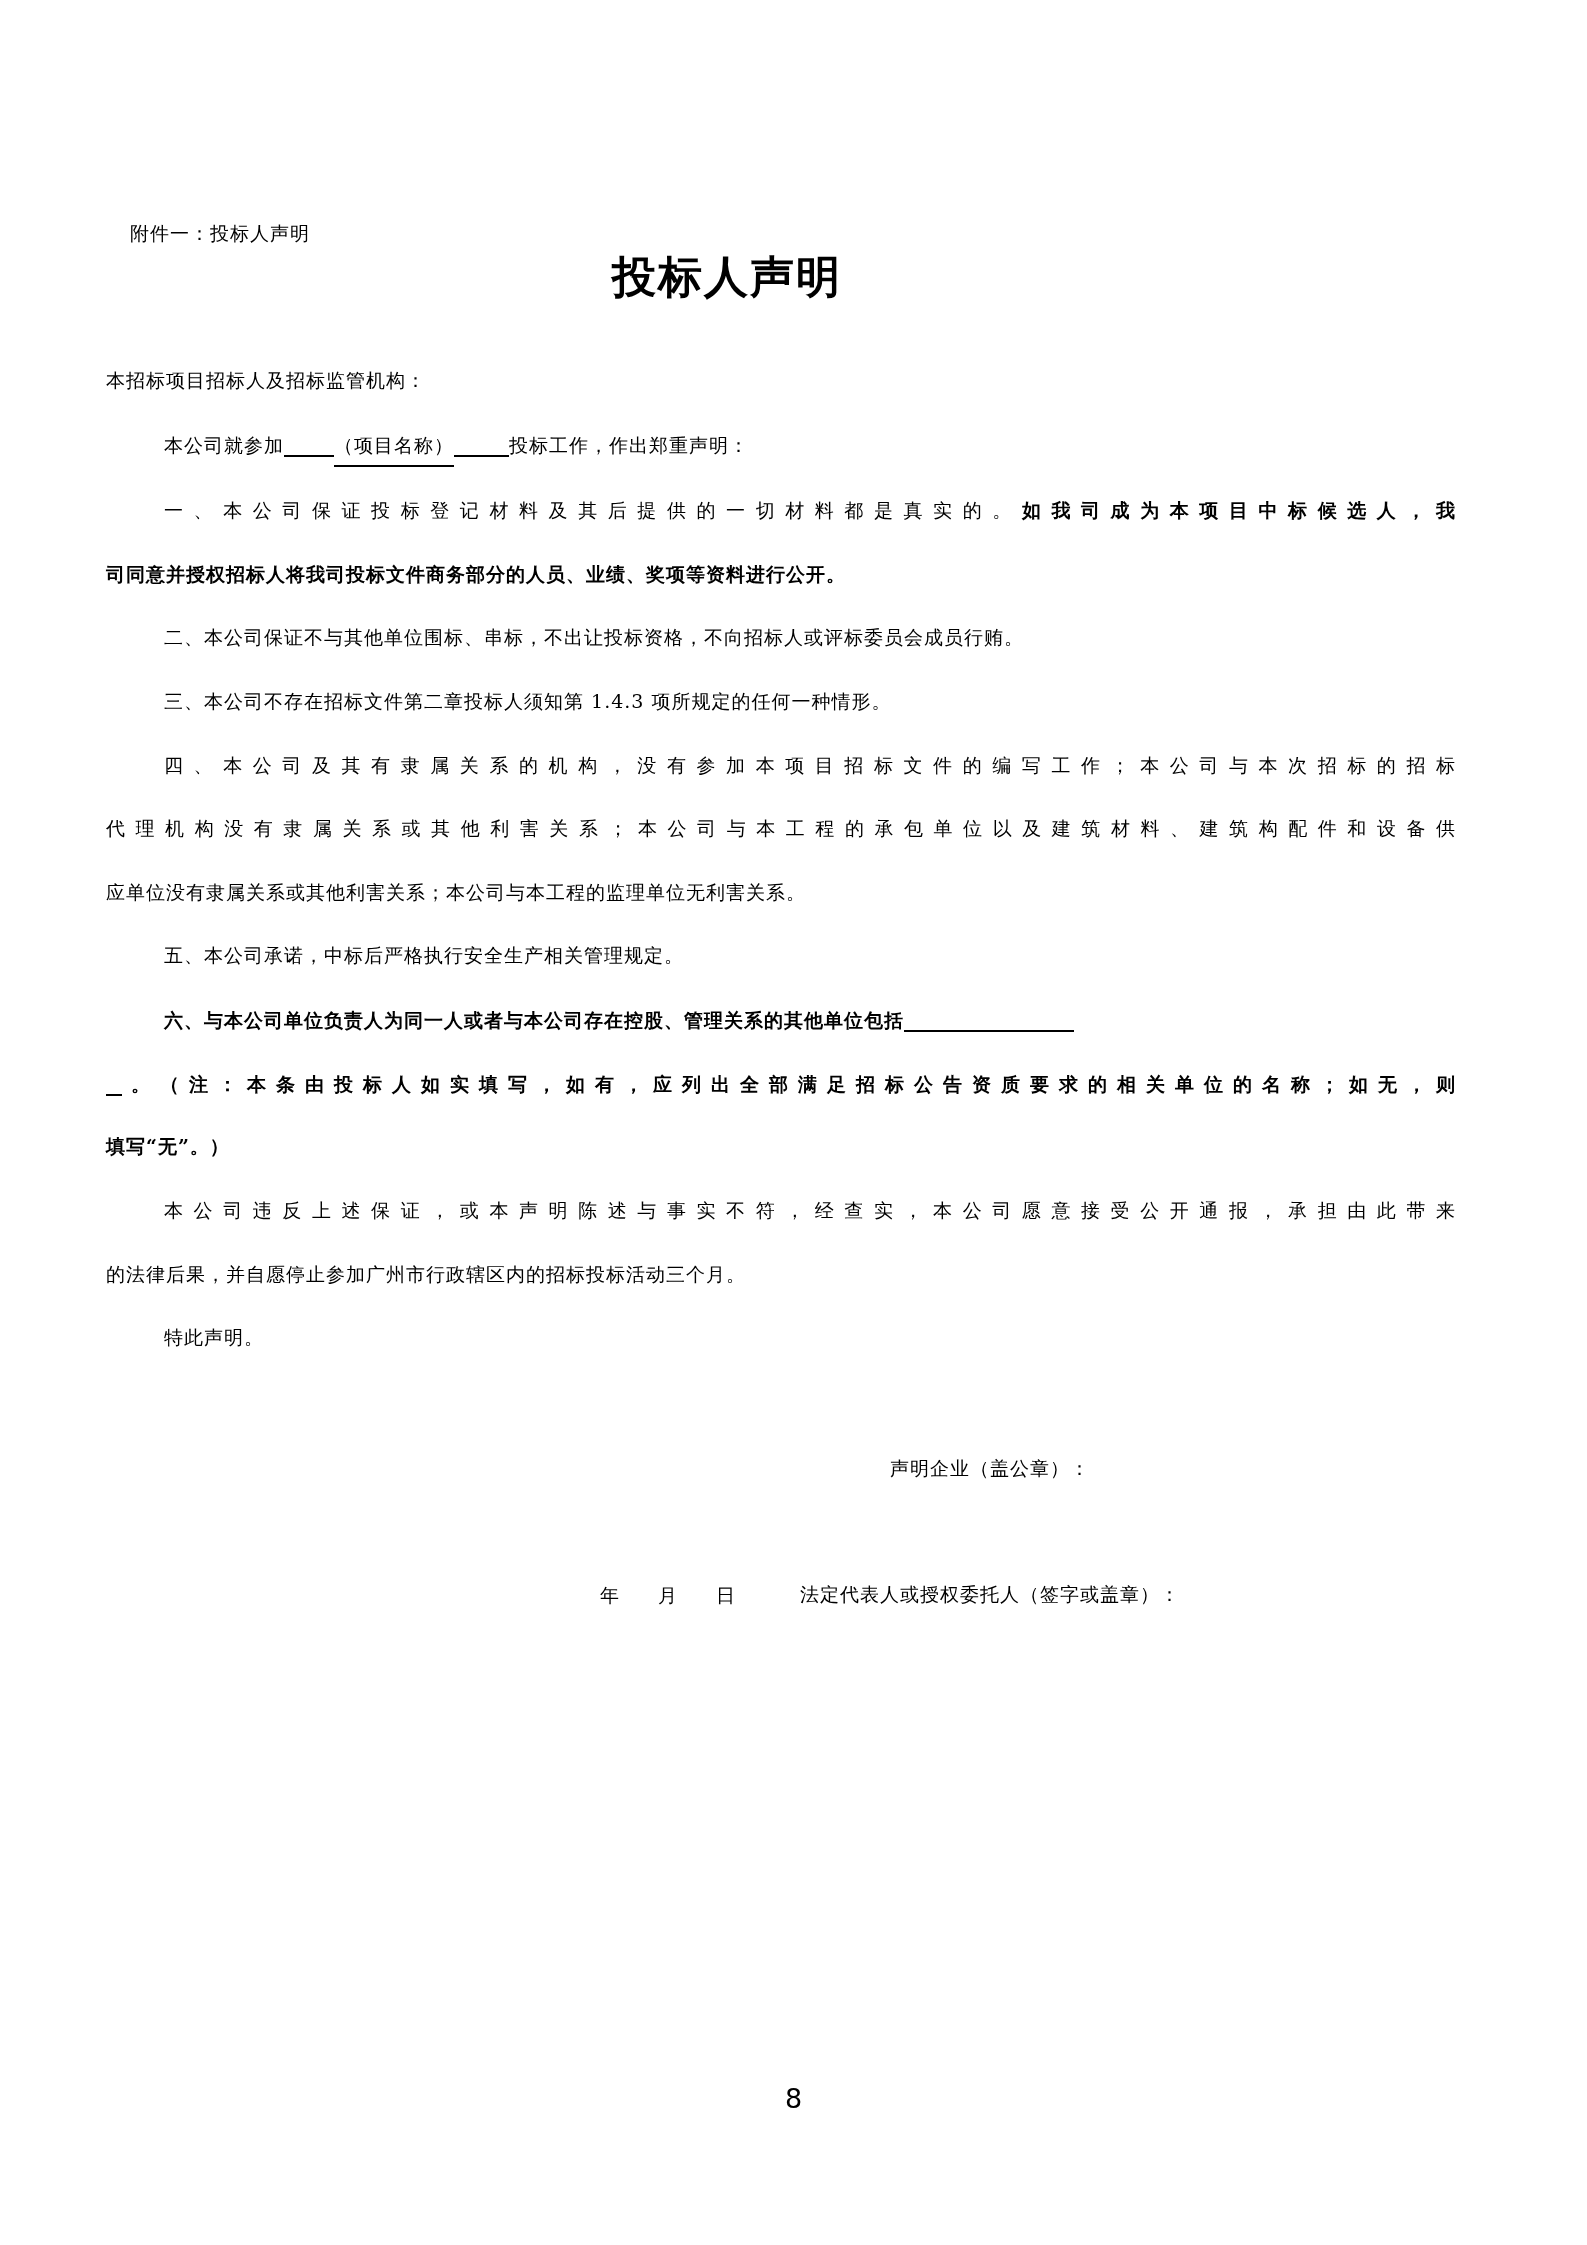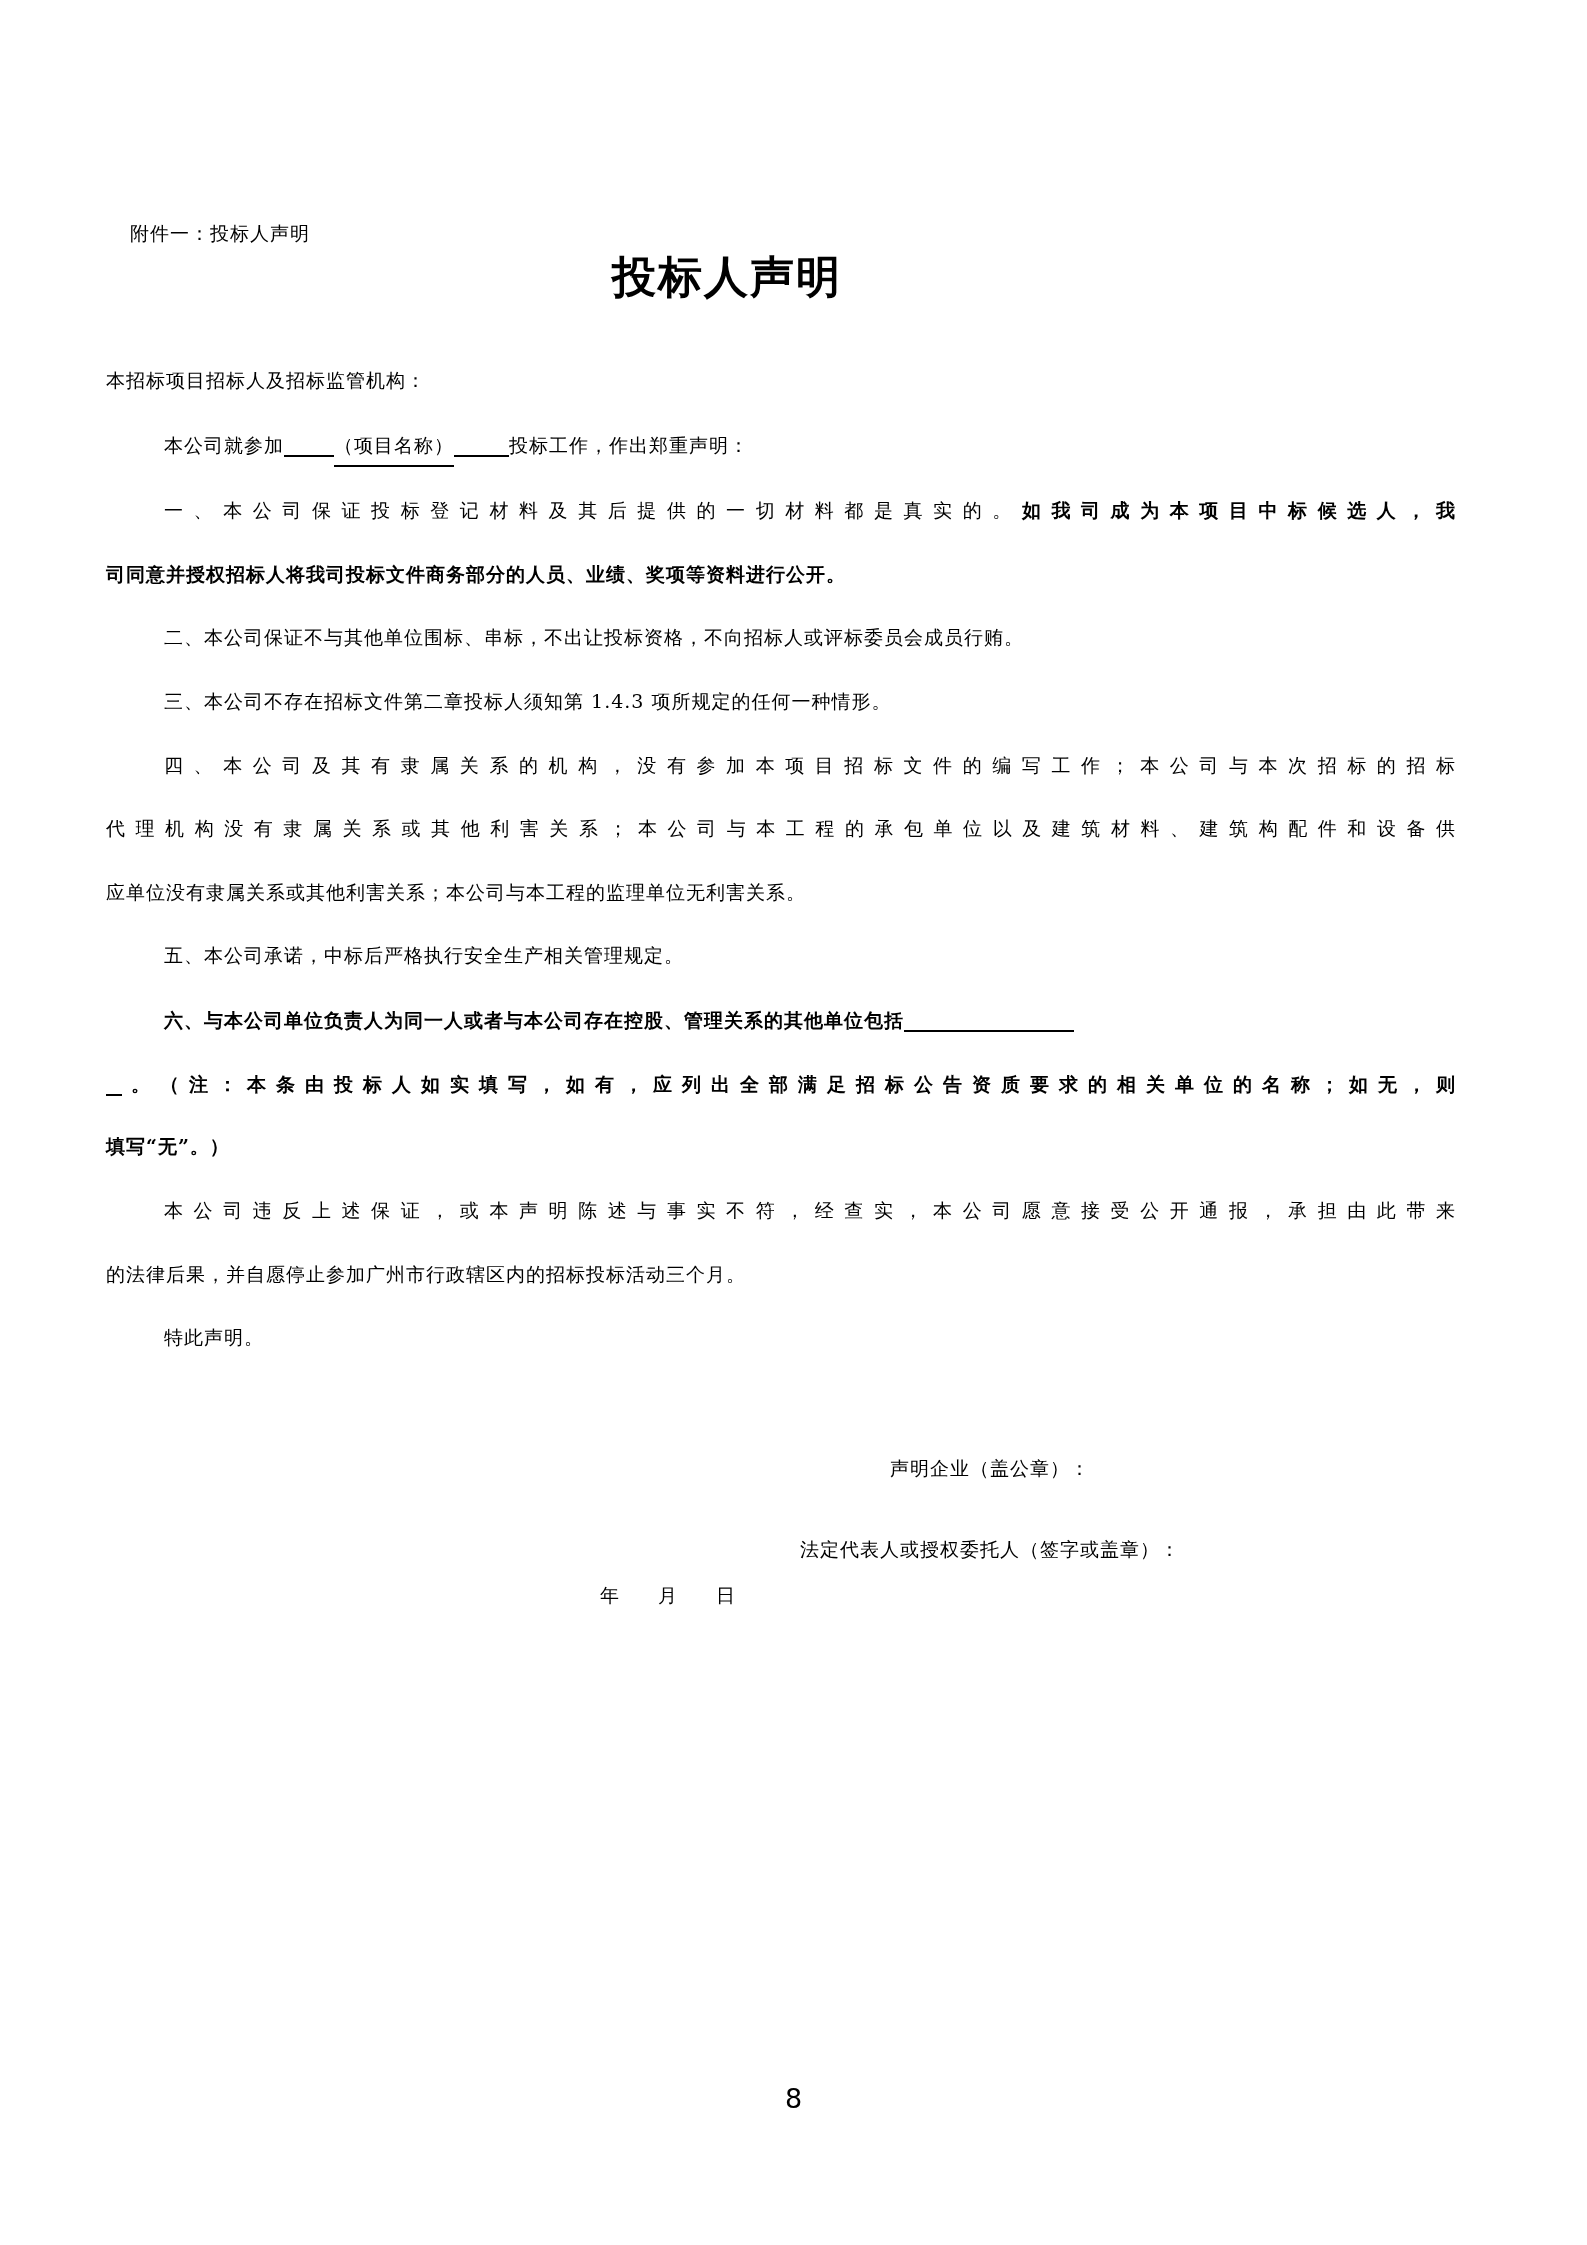--- a/index.html
+++ b/index.html
@@ -89,20 +89,20 @@
     <span class="ublank" style="width:16px"></span><span>。（注：本条由投标人如实填写，如有，应列出全部满足招标公告资质要求的相关单位的名称；如无，则</span>
   </div>
   <div class="line b" style="top:1127px">填写“无”。）</div>
 
   <div class="line wrap stretch indent" style="top:1191px">本公司违反上述保证，或本声明陈述与事实不符，经查实，本公司愿意接受公开通报，承担由此带来</div>
   <div class="line" style="top:1255px">的法律后果，并自愿停止参加广州市行政辖区内的招标投标活动三个月。</div>
 
   <div class="line indent" style="top:1318px">特此声明。</div>
 
   <div class="line sig" style="top:1449px">声明企业（盖公章）：</div>
-  <div class="line sig" style="top:1530px">法定代表人或授权委托人（签字或盖章）：</div>
+  <div class="line sig" style="top:1575px">法定代表人或授权委托人（签字或盖章）：</div>
   <div class="line dateline" style="top:1576px">
     <span>年</span><span class="gap"></span><span>月</span><span class="gap"></span><span>日</span>
   </div>
 
   <div class="pagenum">8</div>
 
 </div>
 
 </body></html>

